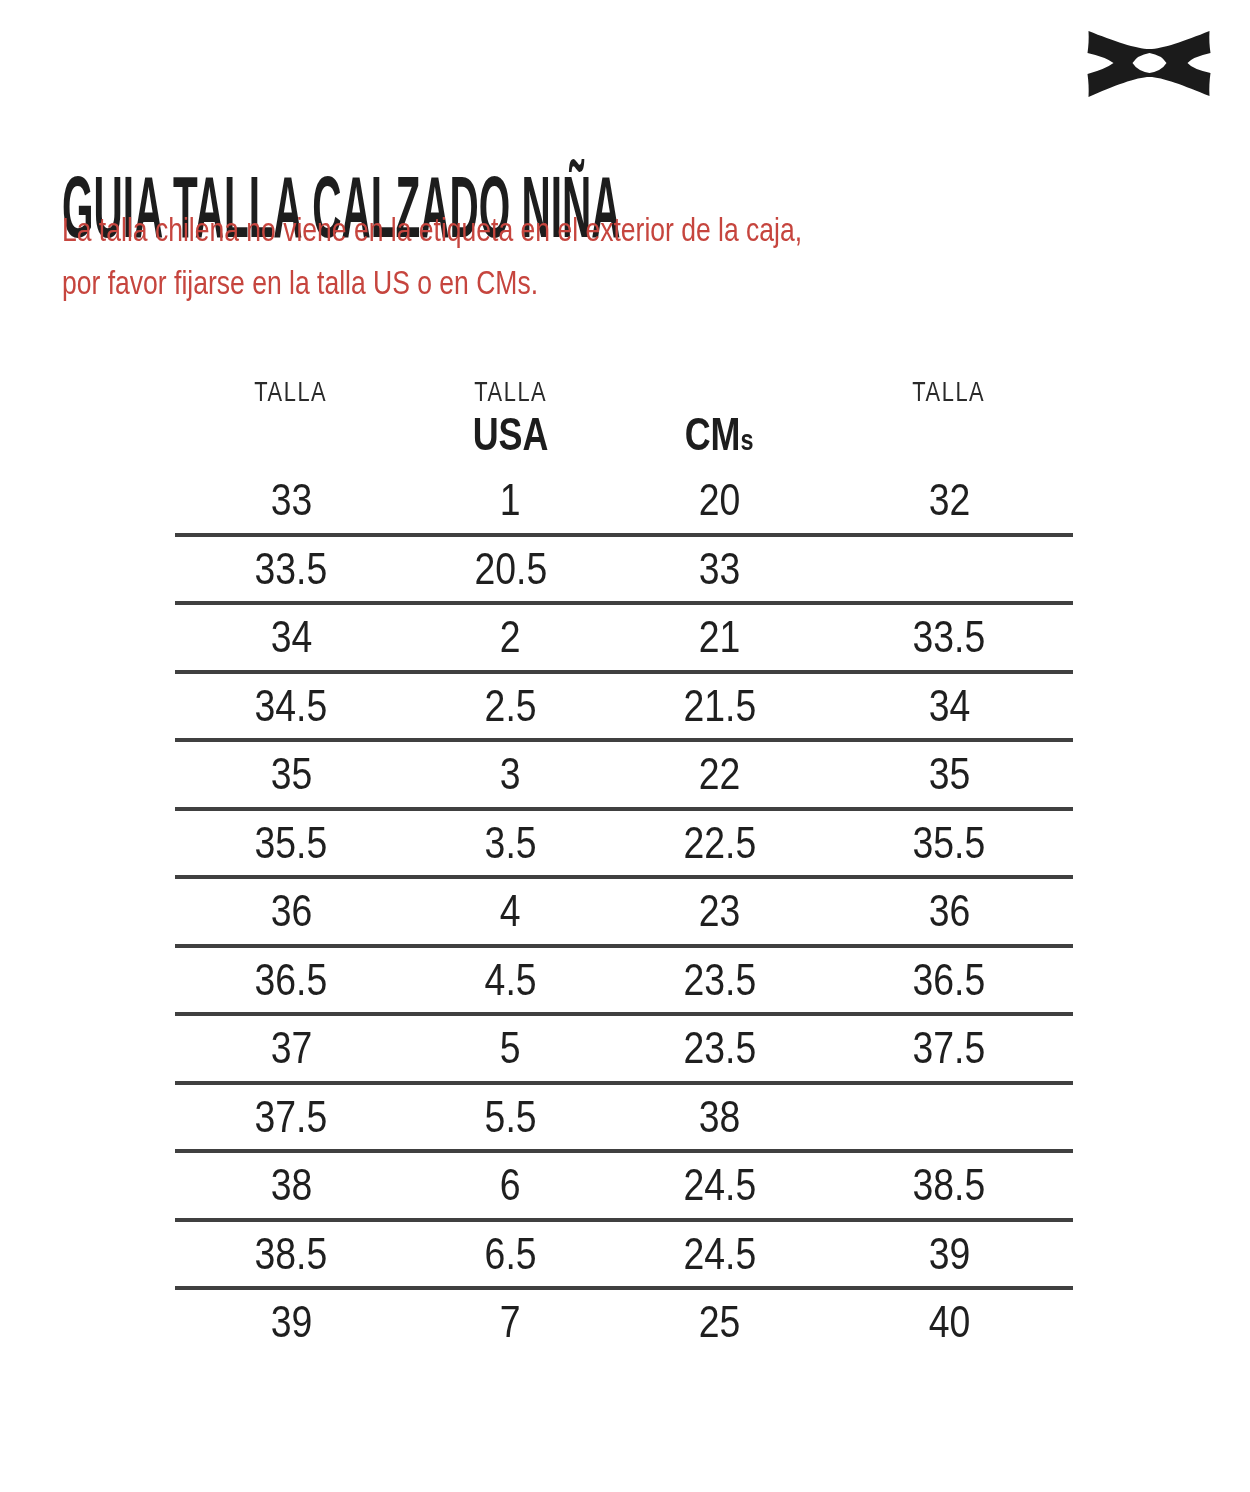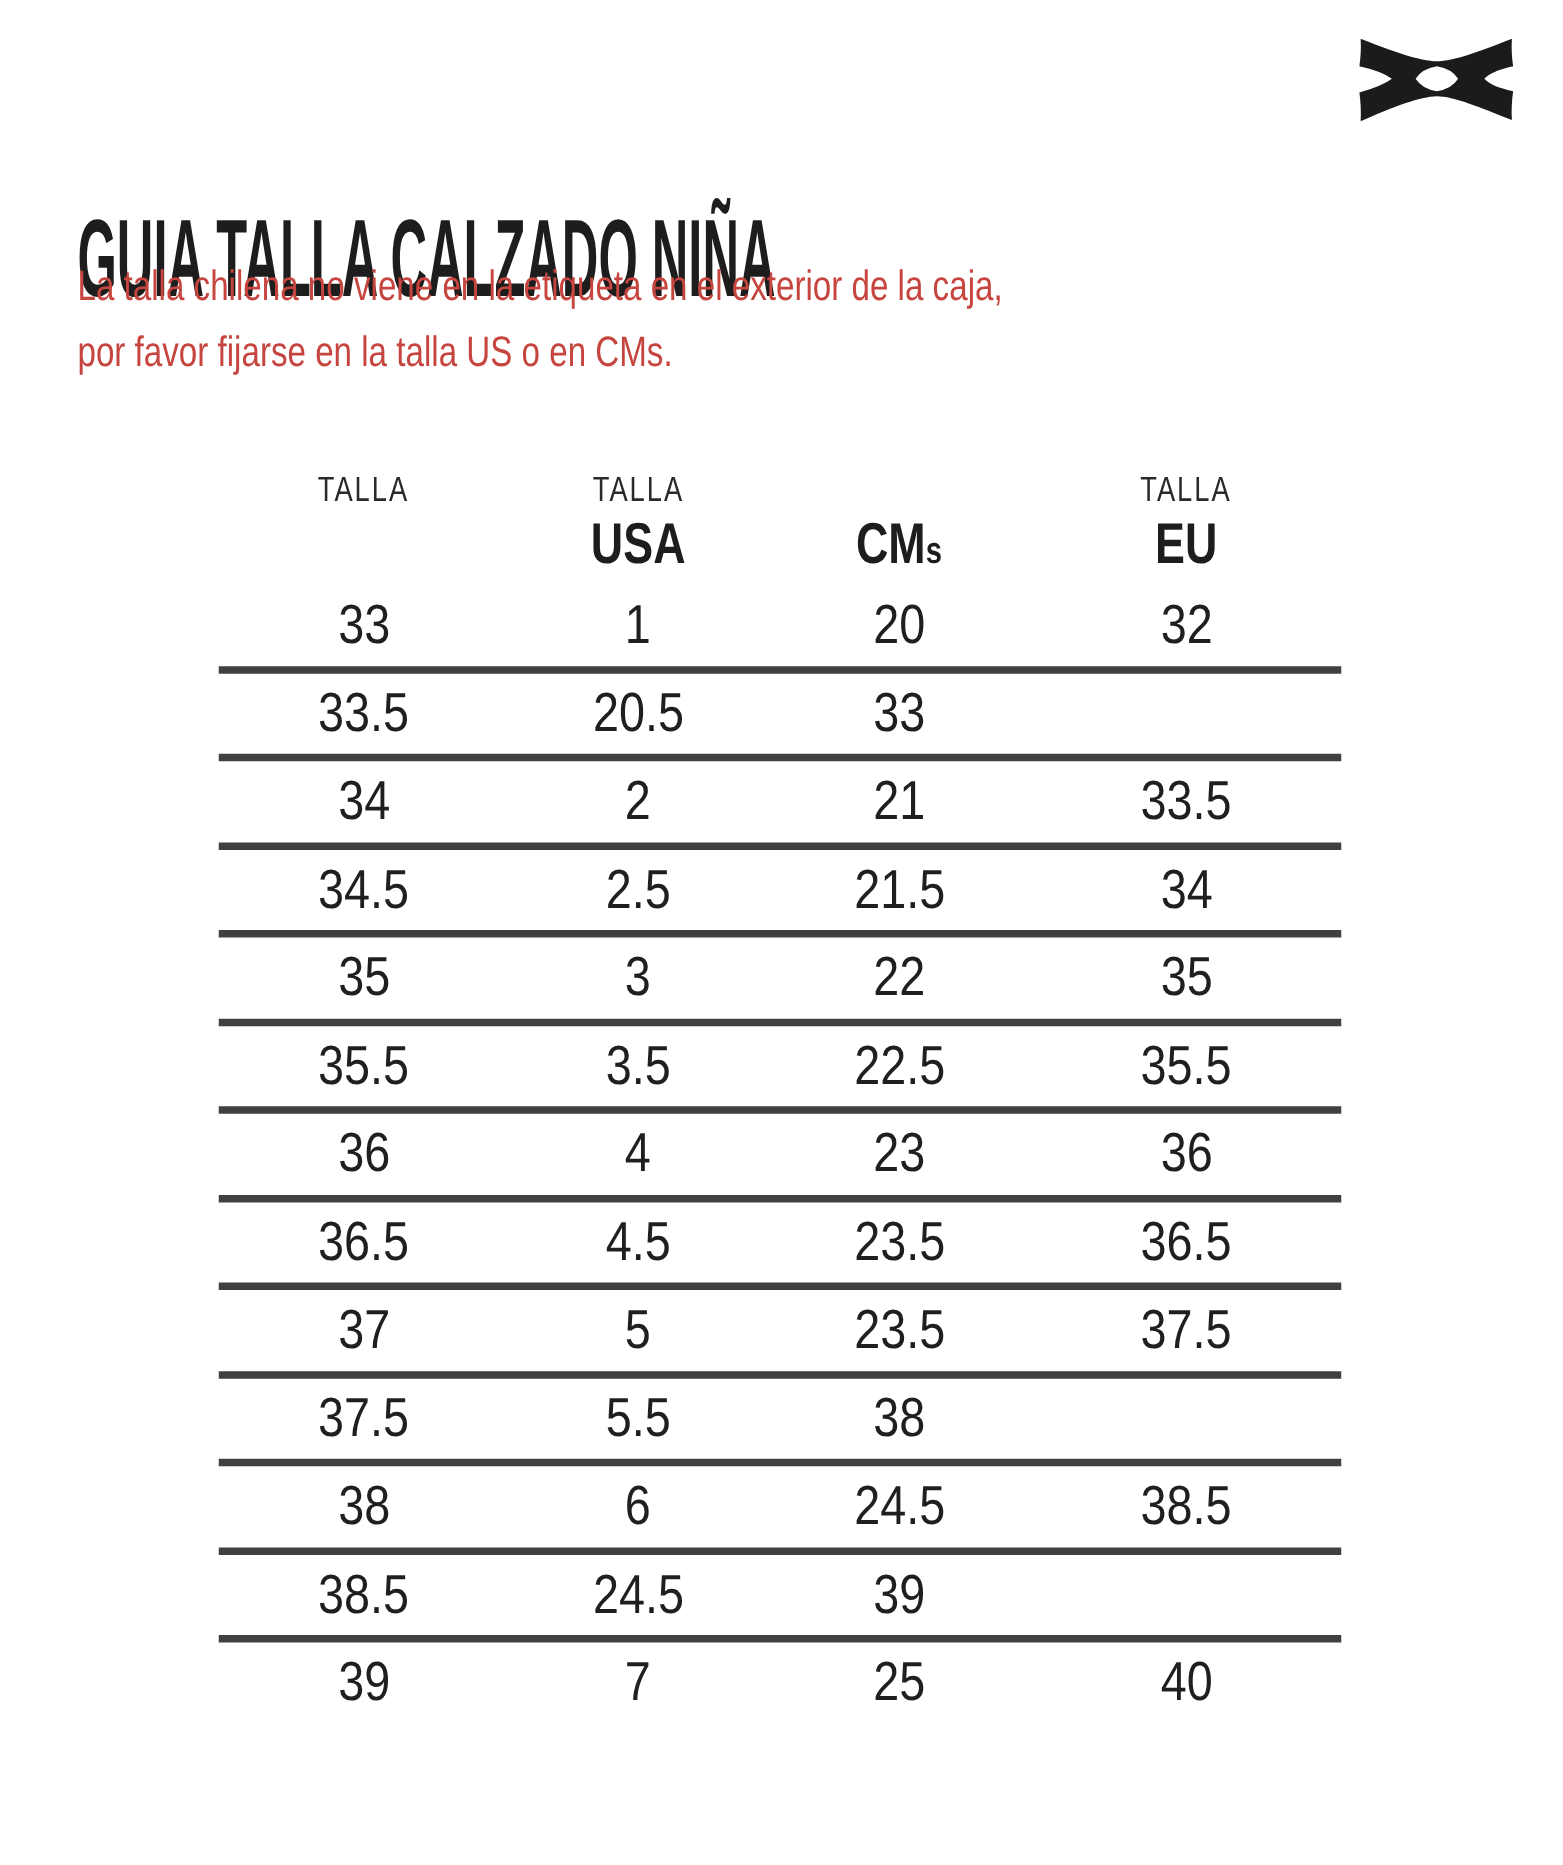--- a/index.html
+++ b/index.html
@@ -39,21 +39,21 @@
   .th-big span.big {
     display:inline-block; font-size:46px; font-weight:bold;
     transform:scaleX(0.78); color:#1d1d1d;
   }
   .th-big span.suffix { font-size:30px; font-weight:bold; }
 
   .tbody { position:absolute; left:0; top:468px; width:898px; }
   .row {
     display:grid; grid-template-columns:232px 207px 211px 248px;
     height:64.5px; align-items:center;
-    border-bottom:6px solid #404040;
+    border-bottom:4px solid #404040;
   }
   .row:last-child { border-bottom:none; }
   .cell { text-align:center; }
   .cell span {
     display:inline-block; font-size:44px; color:#1f1f1f;
     transform:scaleX(0.85);
   }
 </style>
 </head>
 <body>
@@ -97,21 +97,20 @@
       <div class="th">
         <div class="th-small"><span>TALLA</span></div>
         <div class="th-big"><span class="big">USA</span></div>
       </div>
       <div class="th">
         <div class="th-small"><span></span></div>
         <div class="th-big"><span class="big">CM<span class="suffix">s</span></span></div>
       </div>
       <div class="th">
         <div class="th-small"><span>TALLA</span></div>
-        <div class="th-big"><span class="big">EU</span></div>
       </div>
     </div>
   <div class="tbody" id="table-body">
       <div class="row">
         <div class="cell"><span>33</span></div>
         <div class="cell"><span>1</span></div>
         <div class="cell"><span>20</span></div>
         <div class="cell"><span>32</span></div>
       </div>
       <div class="row">
@@ -167,20 +166,21 @@
         <div class="cell"><span>38</span></div>
       </div>
       <div class="row">
         <div class="cell"><span>38</span></div>
         <div class="cell"><span>6</span></div>
         <div class="cell"><span>24.5</span></div>
         <div class="cell"><span>38.5</span></div>
       </div>
       <div class="row">
         <div class="cell"><span>38.5</span></div>
+        <div class="cell"><span>6.5</span></div>
         <div class="cell"><span>24.5</span></div>
         <div class="cell"><span>39</span></div>
       </div>
       <div class="row">
         <div class="cell"><span>39</span></div>
         <div class="cell"><span>7</span></div>
         <div class="cell"><span>25</span></div>
         <div class="cell"><span>40</span></div>
       </div>
     </div>

